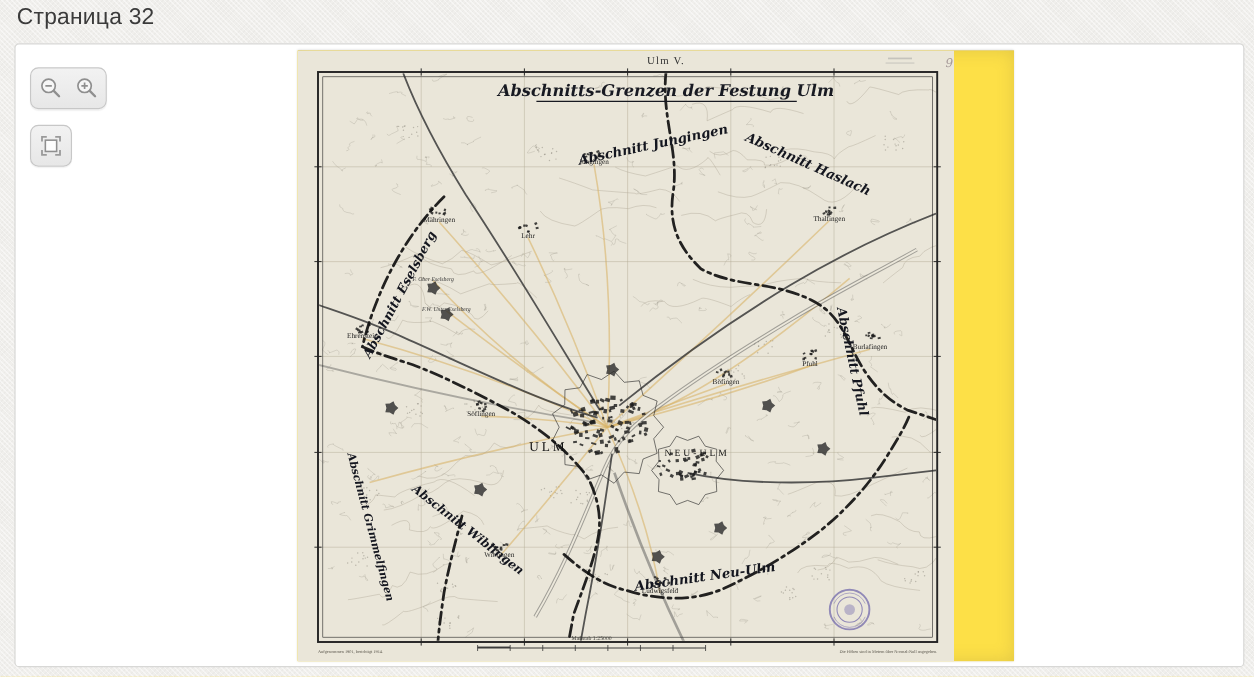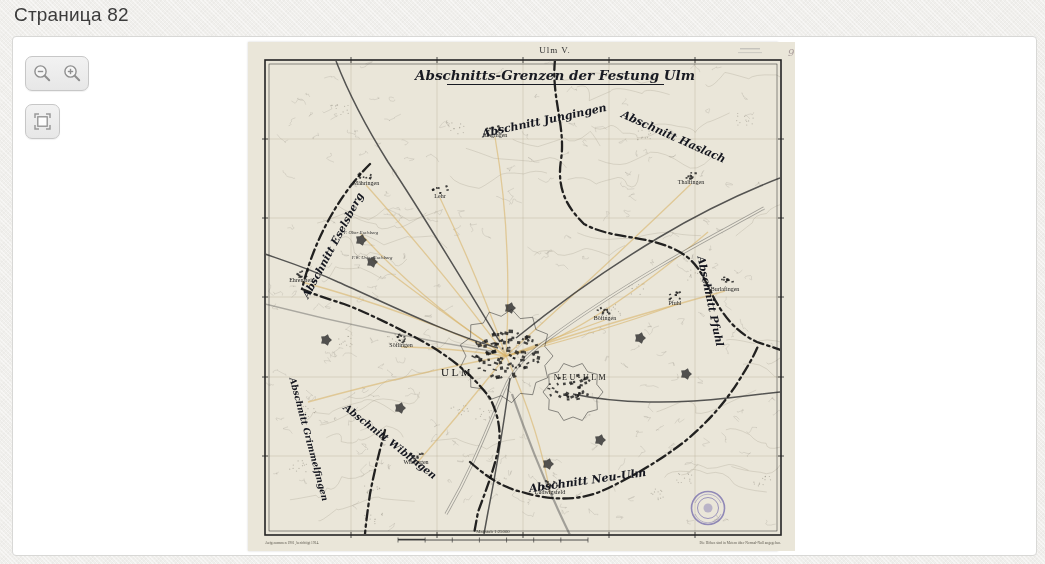--- a/index.html
+++ b/index.html
@@ -33,29 +33,29 @@
     position:absolute;left:12px;top:67px;width:35px;height:35px;
     background:linear-gradient(#f2f2f2,#e7e7e7);
     border:1px solid #c7c7c7;border-radius:7px;
     display:flex;align-items:center;justify-content:center;cursor:pointer;
     box-shadow:0 1px 1px rgba(0,0,0,.06);padding:0;
   }
   .map-stage{
     position:absolute;left:235px;top:5px;width:547px;height:509px;
   }
   .map-sheet{
-    width:530px;height:509px;background:#fde047;position:relative;
+    width:597px;height:509px;background:#fde047;position:relative;
     box-shadow:inset 0 0 14px rgba(115,100,65,.20), 0 0 2px rgba(0,0,0,.18);
   }
   .map-sheet svg{display:block;}
 </style>
 </head>
 <body>
 
-<div class="page-title">Страница 82</div>
+<div class="page-title">Страница 32</div>
 
 <div class="panel">
 
   <div class="zoom-group">
     <button class="tool-btn" title="">
       <svg width="19" height="19" viewBox="0 0 19 19">
         <circle cx="7.5" cy="7.5" r="5.6" fill="#f6f6f6" stroke="#8f8f8f" stroke-width="1.4"></circle>
         <line x1="11.8" y1="11.8" x2="16.2" y2="16.2" stroke="#8f8f8f" stroke-width="2" stroke-linecap="round"></line>
         <line x1="4.8" y1="7.5" x2="10.2" y2="7.5" stroke="#8f8f8f" stroke-width="1.4"></line>
       </svg>

